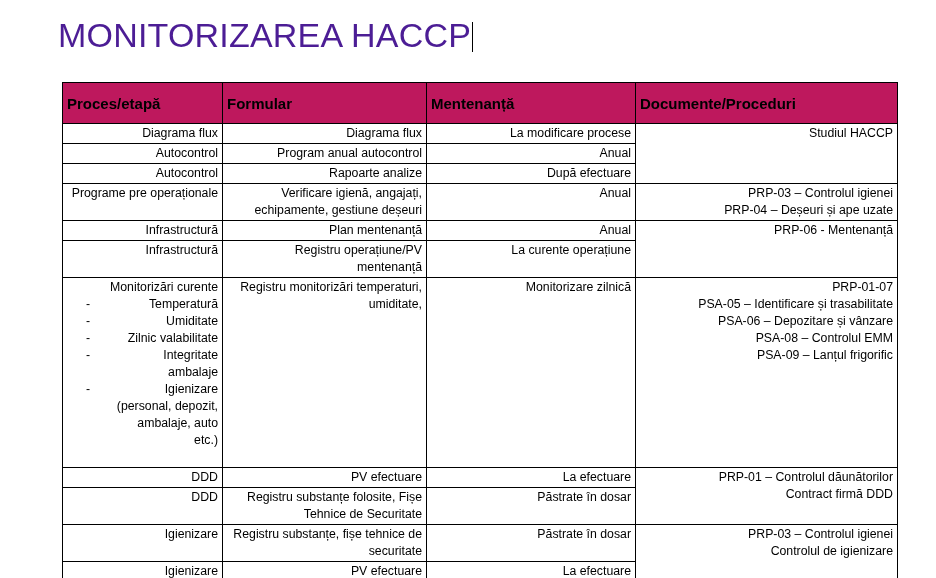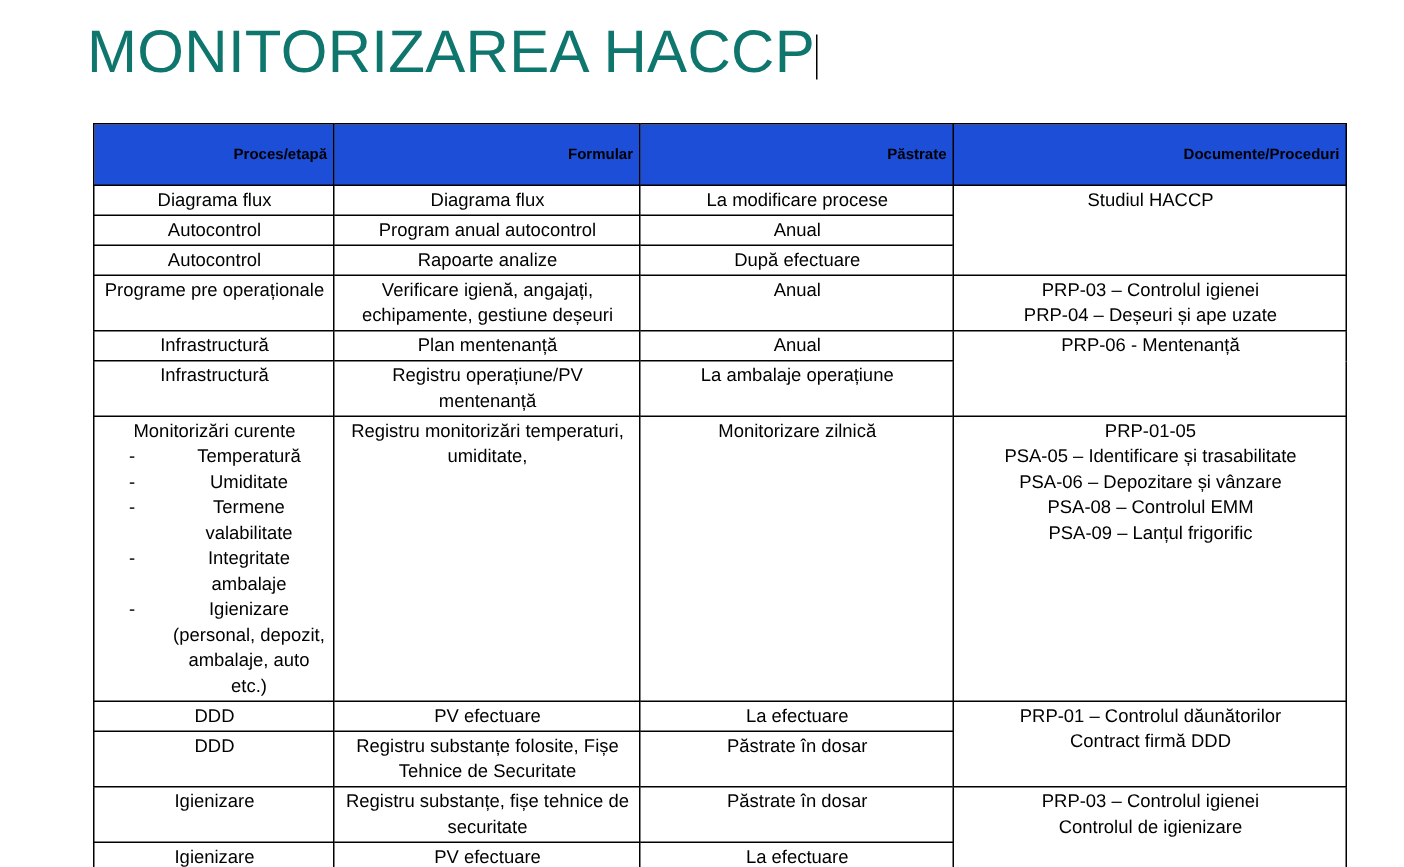--- a/index.html
+++ b/index.html
@@ -14,24 +14,24 @@
     color: #000000;
     overflow: hidden;
     position: relative;
   }
 
   
   #slide-title {
     position: absolute;
     left: 58px;
     top: 16px;
-    font-size: 40px;
+    font-size: 34px;
     line-height: 38px;
     font-weight: 400;
-    color: #0f766e;
+    color: #4c1d95;
     letter-spacing: 0.2px;
     white-space: nowrap;
   }
   #slide-title .caret {
     display: inline-block;
     width: 1px;
     height: 30px;
     background: #000;
     vertical-align: -5px;
     margin-left: 1px;
@@ -49,27 +49,27 @@
     width: 835px;
     table-layout: fixed;
   }
   table.haccp td, table.haccp th {
     border: 1px solid #000000;
     vertical-align: top;
     padding: 1px 4px 1px 5px;
     font-size: 12.3px;
     line-height: 17px;
     font-weight: 400;
-    text-align: center;
+    text-align: right;
   }
   table.haccp thead th {
-    background: #1d4ed8;
-    text-align: right;
+    background: #be185d;
+    text-align: left;
     vertical-align: middle;
-    font-size: 10px;
+    font-size: 15px;
     font-weight: bold;
     height: 40px;
     padding: 0 4px;
     color: #000000;
   }
   col.c1 { width: 160px; }
   col.c2 { width: 204px; }
   col.c3 { width: 209px; }
   col.c4 { width: 262px; }
 
@@ -102,21 +102,21 @@
     <colgroup>
       <col class="c1">
         <col class="c2">
         <col class="c3">
         <col class="c4">
     </colgroup>
     <thead>
       <tr>
         <th>Proces/etapă</th>
         <th>Formular</th>
-        <th>Păstrate</th>
+        <th>Mentenanță</th>
         <th>Documente/Proceduri</th>
       </tr>
     </thead>
     <tbody>
 
       <tr style="height:18px">
         <td>Diagrama flux</td>
         <td>Diagrama flux</td>
         <td>La modificare procese</td>
         <td rowspan="3" class="cell-lines">
@@ -151,38 +151,38 @@
         <td>Plan mentenanță</td>
         <td>Anual</td>
         <td rowspan="2" class="cell-lines">
             <div>PRP-06 - Mentenanță</div>
           </td>
       </tr>
 
       <tr style="height:31px">
         <td>Infrastructură</td>
         <td>Registru operațiune/PV mentenanță</td>
-        <td>La ambalaje operațiune</td>
+        <td>La curente operațiune</td>
       </tr>
 
       <tr style="height:190px">
         <td>
           <div>Monitorizări curente</div>
           <ul class="dashlist">
             <li><span class="dash">-</span><span>Temperatură</span></li>
             <li><span class="dash">-</span><span>Umiditate</span></li>
-            <li><span class="dash">-</span><span>Termene valabilitate</span></li>
+            <li><span class="dash">-</span><span>Zilnic valabilitate</span></li>
             <li><span class="dash">-</span><span>Integritate ambalaje</span></li>
             <li><span class="dash">-</span><span>Igienizare (personal, depozit, ambalaje, auto etc.)</span></li>
           </ul>
         </td>
         <td>Registru monitorizări temperaturi, umiditate,</td>
         <td>Monitorizare zilnică</td>
         <td class="cell-lines">
-            <div>PRP-01-05</div>
+            <div>PRP-01-07</div>
             <div>PSA-05 – Identificare și trasabilitate</div>
             <div>PSA-06 – Depozitare și vânzare</div>
             <div>PSA-08 – Controlul EMM</div>
             <div>PSA-09 – Lanțul frigorific</div>
           </td>
       </tr>
 
       <tr style="height:17px">
         <td>DDD</td>
         <td>PV efectuare</td>

